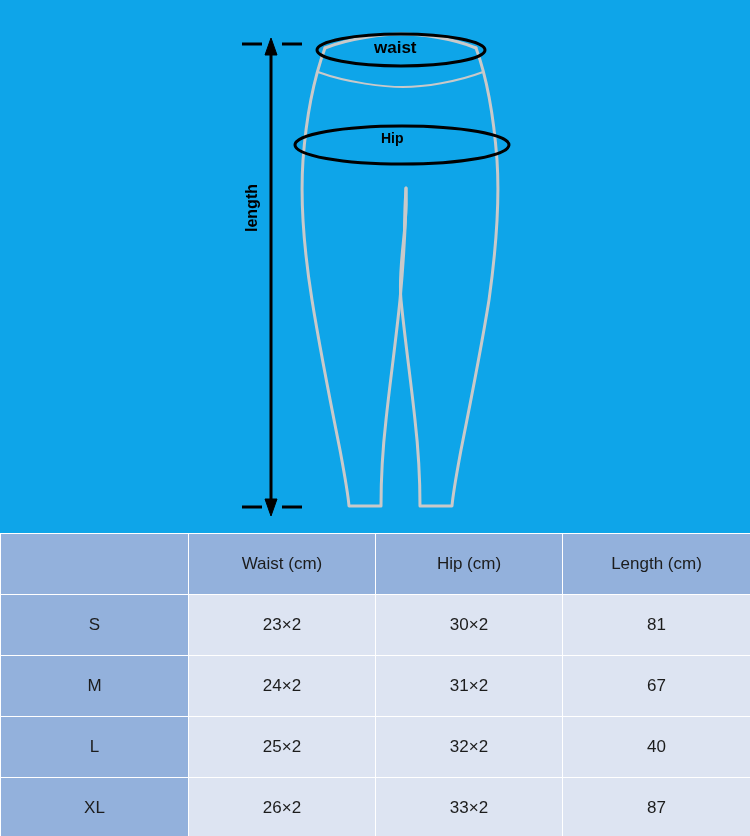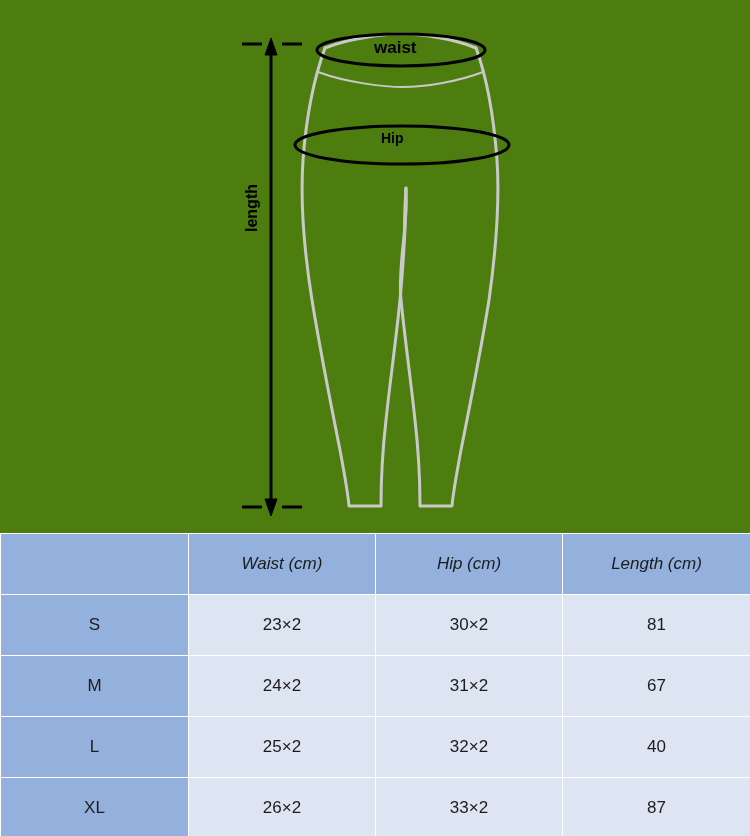--- a/index.html
+++ b/index.html
@@ -10,21 +10,21 @@
   body {
     width: 750px;
     height: 836px;
     font-family: "Liberation Sans", sans-serif;
     overflow: hidden;
   }
   #page {
     position: relative;
     width: 750px;
     height: 700px;
-    background: #4d7c0f;
+    background: #0ea5e9;
   }
 
   
   #diagram {
     position: absolute;
     left: 0;
     top: 0;
     width: 750px;
     height: 530px;
   }
@@ -79,21 +79,20 @@
     vertical-align: middle;
     font-family: "Liberation Sans", sans-serif;
     font-size: 17px;
     color: #1c1c1c;
     font-weight: normal;
     padding: 0;
   }
   #size-table thead th {
     background: #93b1dc;
     font-weight: normal;
-    font-style: italic;
   }
   #size-table thead th.corner {
     background: #93b1dc;
   }
   #size-table tbody td.size-cell {
     background: #93b1dc;
   }
   #size-table tbody td.val-cell {
     background: #dde4f2;
     margin-left: 35px;

